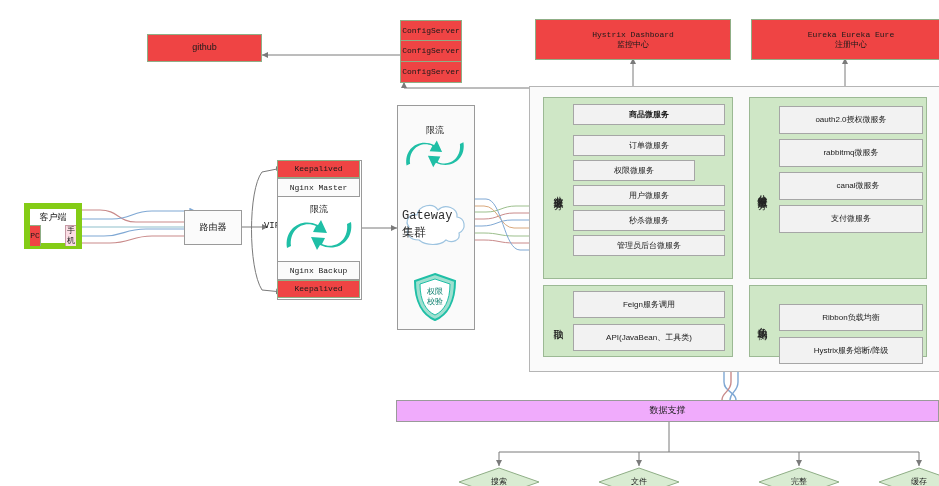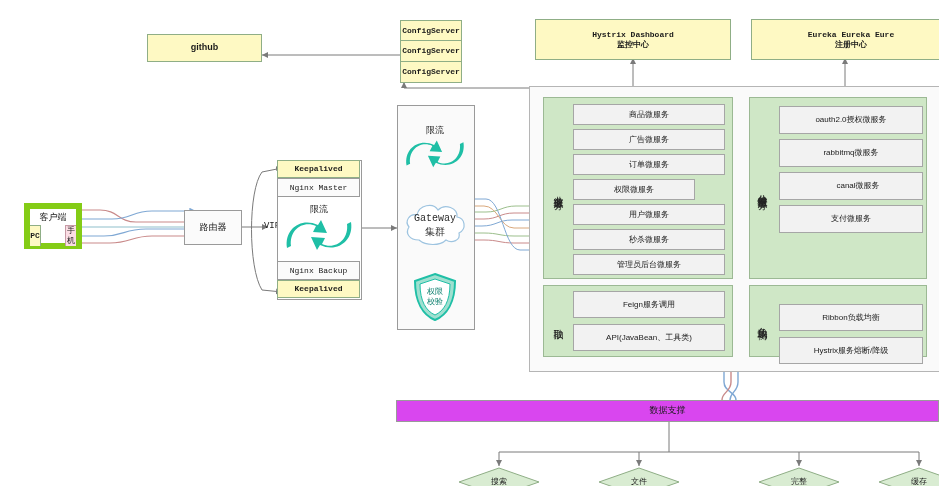--- a/index.html
+++ b/index.html
@@ -4,36 +4,36 @@
 <style>
   html,body{margin:0;padding:0;background:#ffffff;}
   body{
     width:939px;height:486px;position:relative;overflow:hidden;
     font-family:"Liberation Sans","DejaVu Sans",sans-serif;
     font-size:9px;color:#1a1a1a;
   }
   #canvas{position:absolute;left:0;top:0;width:939px;height:486px;}
   .node{position:absolute;box-sizing:border-box;display:flex;align-items:center;
         justify-content:center;text-align:center;line-height:1.25;}
-  .green{background:#fef9c3;border:1px solid #8fae86;font-weight:bold;}
+  .green{background:#ef4444;border:1px solid #8fae86;}
   .grey{background:#f2f2f2;border:1px solid #a6a6a6;}
-  .greybar{background:#d946ef;border:1px solid #9a9a9a;}
+  .greybar{background:#f0abfc;border:1px solid #9a9a9a;}
   .white{background:#fbfbfb;border:1px solid #9a9a9a;}
   .plain{background:#ffffff;border:6px solid #84cc16;}
   .pink{background:#fbdde4;border:1px solid #c79aa6;}
   .panel-outer{background:#fafafa;border:1px solid #b5b5b5;}
   .gw-box{background:#fafafa;border:1px solid #9a9a9a;}
   .grp{background:#cfe7c6;border:1px solid #9cb994;position:absolute;box-sizing:border-box;}
   .vlabel{position:absolute;writing-mode:vertical-rl;text-orientation:upright;
           display:flex;align-items:center;justify-content:center;
           font-size:10px;letter-spacing:1px;color:#222;}
   .mono{font-family:"Liberation Mono","DejaVu Sans Mono",monospace;}
   .svg-layer{position:absolute;left:0;top:0;width:939px;height:486px;pointer-events:none;}
-  .cloudtxt{position:absolute;width:100%;text-align:center;top:50%;transform:translateY(-50%);
-            font-size:10px;line-height:1.3;color:#2b2b2b;}
+  .cloudtxt{position:absolute;width:100%;top:50%;transform:translateY(-50%);
+            font-size:12px;line-height:1.3;color:#2b2b2b;}
   .shieldtxt{position:absolute;width:100%;text-align:center;top:50%;transform:translateY(-50%);
             font-size:8px;line-height:1.25;color:#0b7f6d;}
   .limit-label{position:absolute;font-size:9px;color:#2b2b2b;width:100%;text-align:center;}
   .diamond-label{position:absolute;width:100%;text-align:center;font-size:8px;color:#222;}
 </style>
 </head>
 <body>
 
 <div id="canvas">
 
@@ -210,25 +210,22 @@
     </div>
   </div>
 
   <div class="panel-outer" style="position:absolute;left:529px;top:86px;width:410px;height:284px;"></div>
 
   <div class="grp" style="left:543px;top:97px;width:190px;height:182px;"></div>
   <div class="vlabel" style="left:550px;top:140px;width:16px;height:100px;">
     <span>业务微服务</span>
   </div>
   <div style="position:absolute;left:573px;top:104px;width:152px;">
-    <div class="node grey" style="position:relative;width:152px;height:21px;margin-bottom:4px;font-size:8px;">
+    <div class="node grey" style="position:relative;width:152px;height:21px;margin-bottom:10px;font-size:8px;font-weight:bold;">
       <span>商品微服务</span>
-      </div>
-    <div class="node grey" style="position:relative;width:152px;height:21px;margin-bottom:4px;font-size:8px;">
-      <span>广告微服务</span>
       </div>
     <div class="node grey" style="position:relative;width:152px;height:21px;margin-bottom:4px;font-size:8px;">
       <span>订单微服务</span>
       </div>
     <div class="node grey" style="position:relative;width:122px;height:21px;margin-bottom:4px;font-size:8px;">
       <span>权限微服务</span>
       </div>
     <div class="node grey" style="position:relative;width:152px;height:21px;margin-bottom:4px;font-size:8px;">
       <span>用户微服务</span>
       </div>

